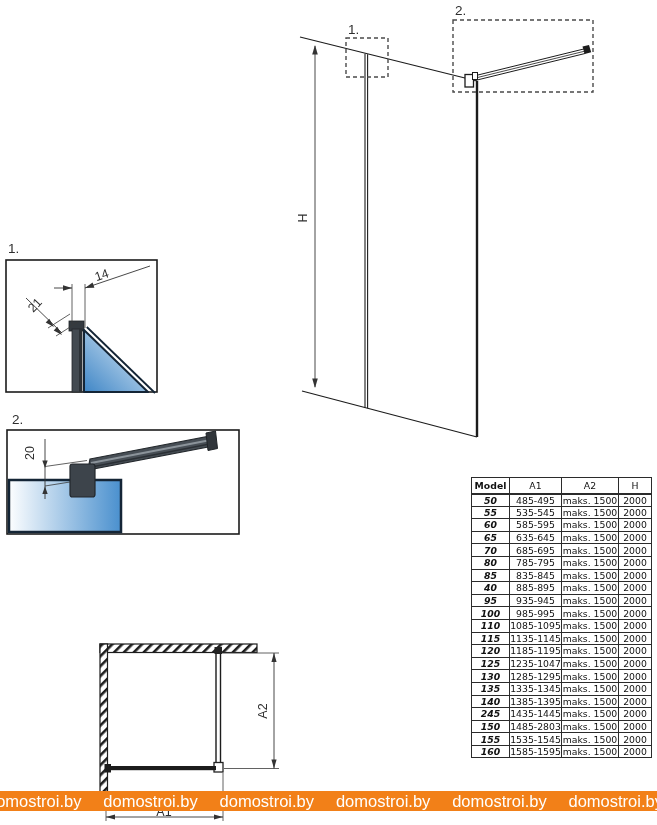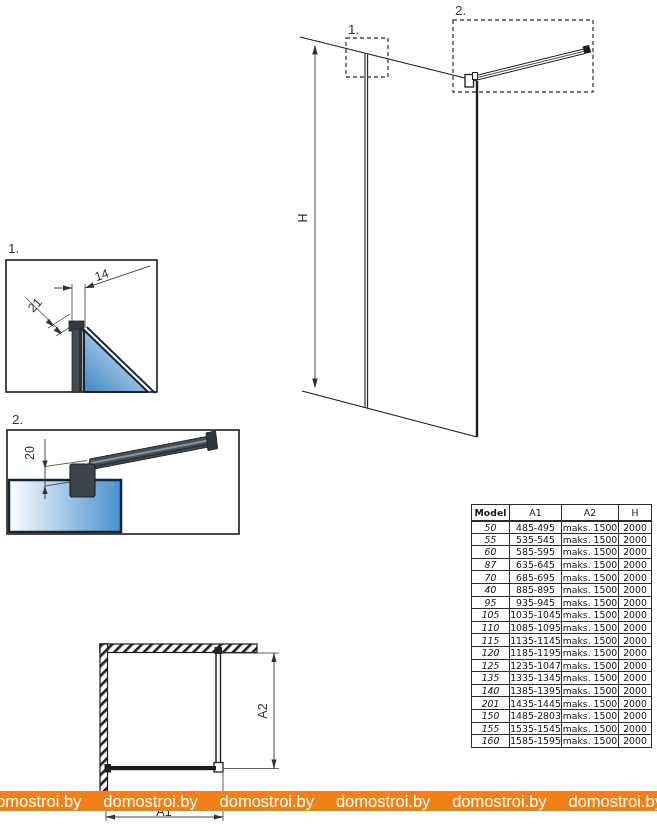--- a/index.html
+++ b/index.html
@@ -10,29 +10,29 @@
   #elev{left:278px;top:0}
   #det1{left:0;top:236px}
   #det2{left:0;top:403px}
   #plan{left:85px;top:640px}
   .dwg-label{font-family:"Liberation Sans",sans-serif;font-size:13.5px;fill:#2e2e2e}
   .dim-label{font-family:"Liberation Sans",sans-serif;font-size:12.5px;fill:#2e2e2e}
   .thin{stroke:#3a3a3a;stroke-width:0.8;fill:none}
   .dimline{stroke:#333;stroke-width:0.9;fill:none}
   .edge{stroke:#1c1c1c;fill:none}
   .arrow{fill:#333;stroke:none}
-  .spec{position:absolute;left:471px;top:504px;border-collapse:collapse;
+  .spec{position:absolute;left:471px;top:477px;border-collapse:collapse;
         font-family:"DejaVu Sans",sans-serif;font-size:9.3px;color:#111;
         table-layout:fixed;border:1.5px solid #222}
   .spec th,.spec td{border:1px solid #2b2b2b;text-align:center;vertical-align:middle;
         padding:0;white-space:nowrap;overflow:hidden}
   .spec th{height:16px;font-weight:bold;border-bottom-width:2px}
   .spec th.light{font-weight:normal}
   .spec td{height:12.6px}
-  .spec td.model{font-weight:normal;font-style:italic}
+  .spec td.model{font-weight:bold;font-style:italic}
   .wm{position:absolute;left:0;top:791px;width:657px;height:20px;background:#f28018;
       color:#fff;display:flex;align-items:center;justify-content:space-between;
       font-size:16.5px;line-height:20px;z-index:50;overflow:hidden;white-space:nowrap}
   .wm span:first-child{margin-left:-13px}
   .wm span:last-child{margin-right:-6px}
 </style>
 </head>
 <body>
 
 <div class="canvas">
@@ -203,46 +203,58 @@
         <td>maks. 1500</td>
         <td>2000</td>
       </tr>
         <tr>
         <td class="model">60</td>
         <td>585-595</td>
         <td>maks. 1500</td>
         <td>2000</td>
       </tr>
         <tr>
-        <td class="model">87</td>
+        <td class="model">65</td>
         <td>635-645</td>
         <td>maks. 1500</td>
         <td>2000</td>
       </tr>
         <tr>
         <td class="model">70</td>
         <td>685-695</td>
         <td>maks. 1500</td>
         <td>2000</td>
       </tr>
         <tr>
+        <td class="model">80</td>
+        <td>785-795</td>
+        <td>maks. 1500</td>
+        <td>2000</td>
+      </tr>
+        <tr>
+        <td class="model">85</td>
+        <td>835-845</td>
+        <td>maks. 1500</td>
+        <td>2000</td>
+      </tr>
+        <tr>
         <td class="model">40</td>
         <td>885-895</td>
         <td>maks. 1500</td>
         <td>2000</td>
       </tr>
         <tr>
         <td class="model">95</td>
         <td>935-945</td>
         <td>maks. 1500</td>
         <td>2000</td>
       </tr>
         <tr>
-        <td class="model">105</td>
-        <td>1035-1045</td>
+        <td class="model">100</td>
+        <td>985-995</td>
         <td>maks. 1500</td>
         <td>2000</td>
       </tr>
         <tr>
         <td class="model">110</td>
         <td>1085-1095</td>
         <td>maks. 1500</td>
         <td>2000</td>
       </tr>
         <tr>
@@ -257,33 +269,39 @@
         <td>maks. 1500</td>
         <td>2000</td>
       </tr>
         <tr>
         <td class="model">125</td>
         <td>1235-1047</td>
         <td>maks. 1500</td>
         <td>2000</td>
       </tr>
         <tr>
+        <td class="model">130</td>
+        <td>1285-1295</td>
+        <td>maks. 1500</td>
+        <td>2000</td>
+      </tr>
+        <tr>
         <td class="model">135</td>
         <td>1335-1345</td>
         <td>maks. 1500</td>
         <td>2000</td>
       </tr>
         <tr>
         <td class="model">140</td>
         <td>1385-1395</td>
         <td>maks. 1500</td>
         <td>2000</td>
       </tr>
         <tr>
-        <td class="model">201</td>
+        <td class="model">245</td>
         <td>1435-1445</td>
         <td>maks. 1500</td>
         <td>2000</td>
       </tr>
         <tr>
         <td class="model">150</td>
         <td>1485-2803</td>
         <td>maks. 1500</td>
         <td>2000</td>
       </tr>

